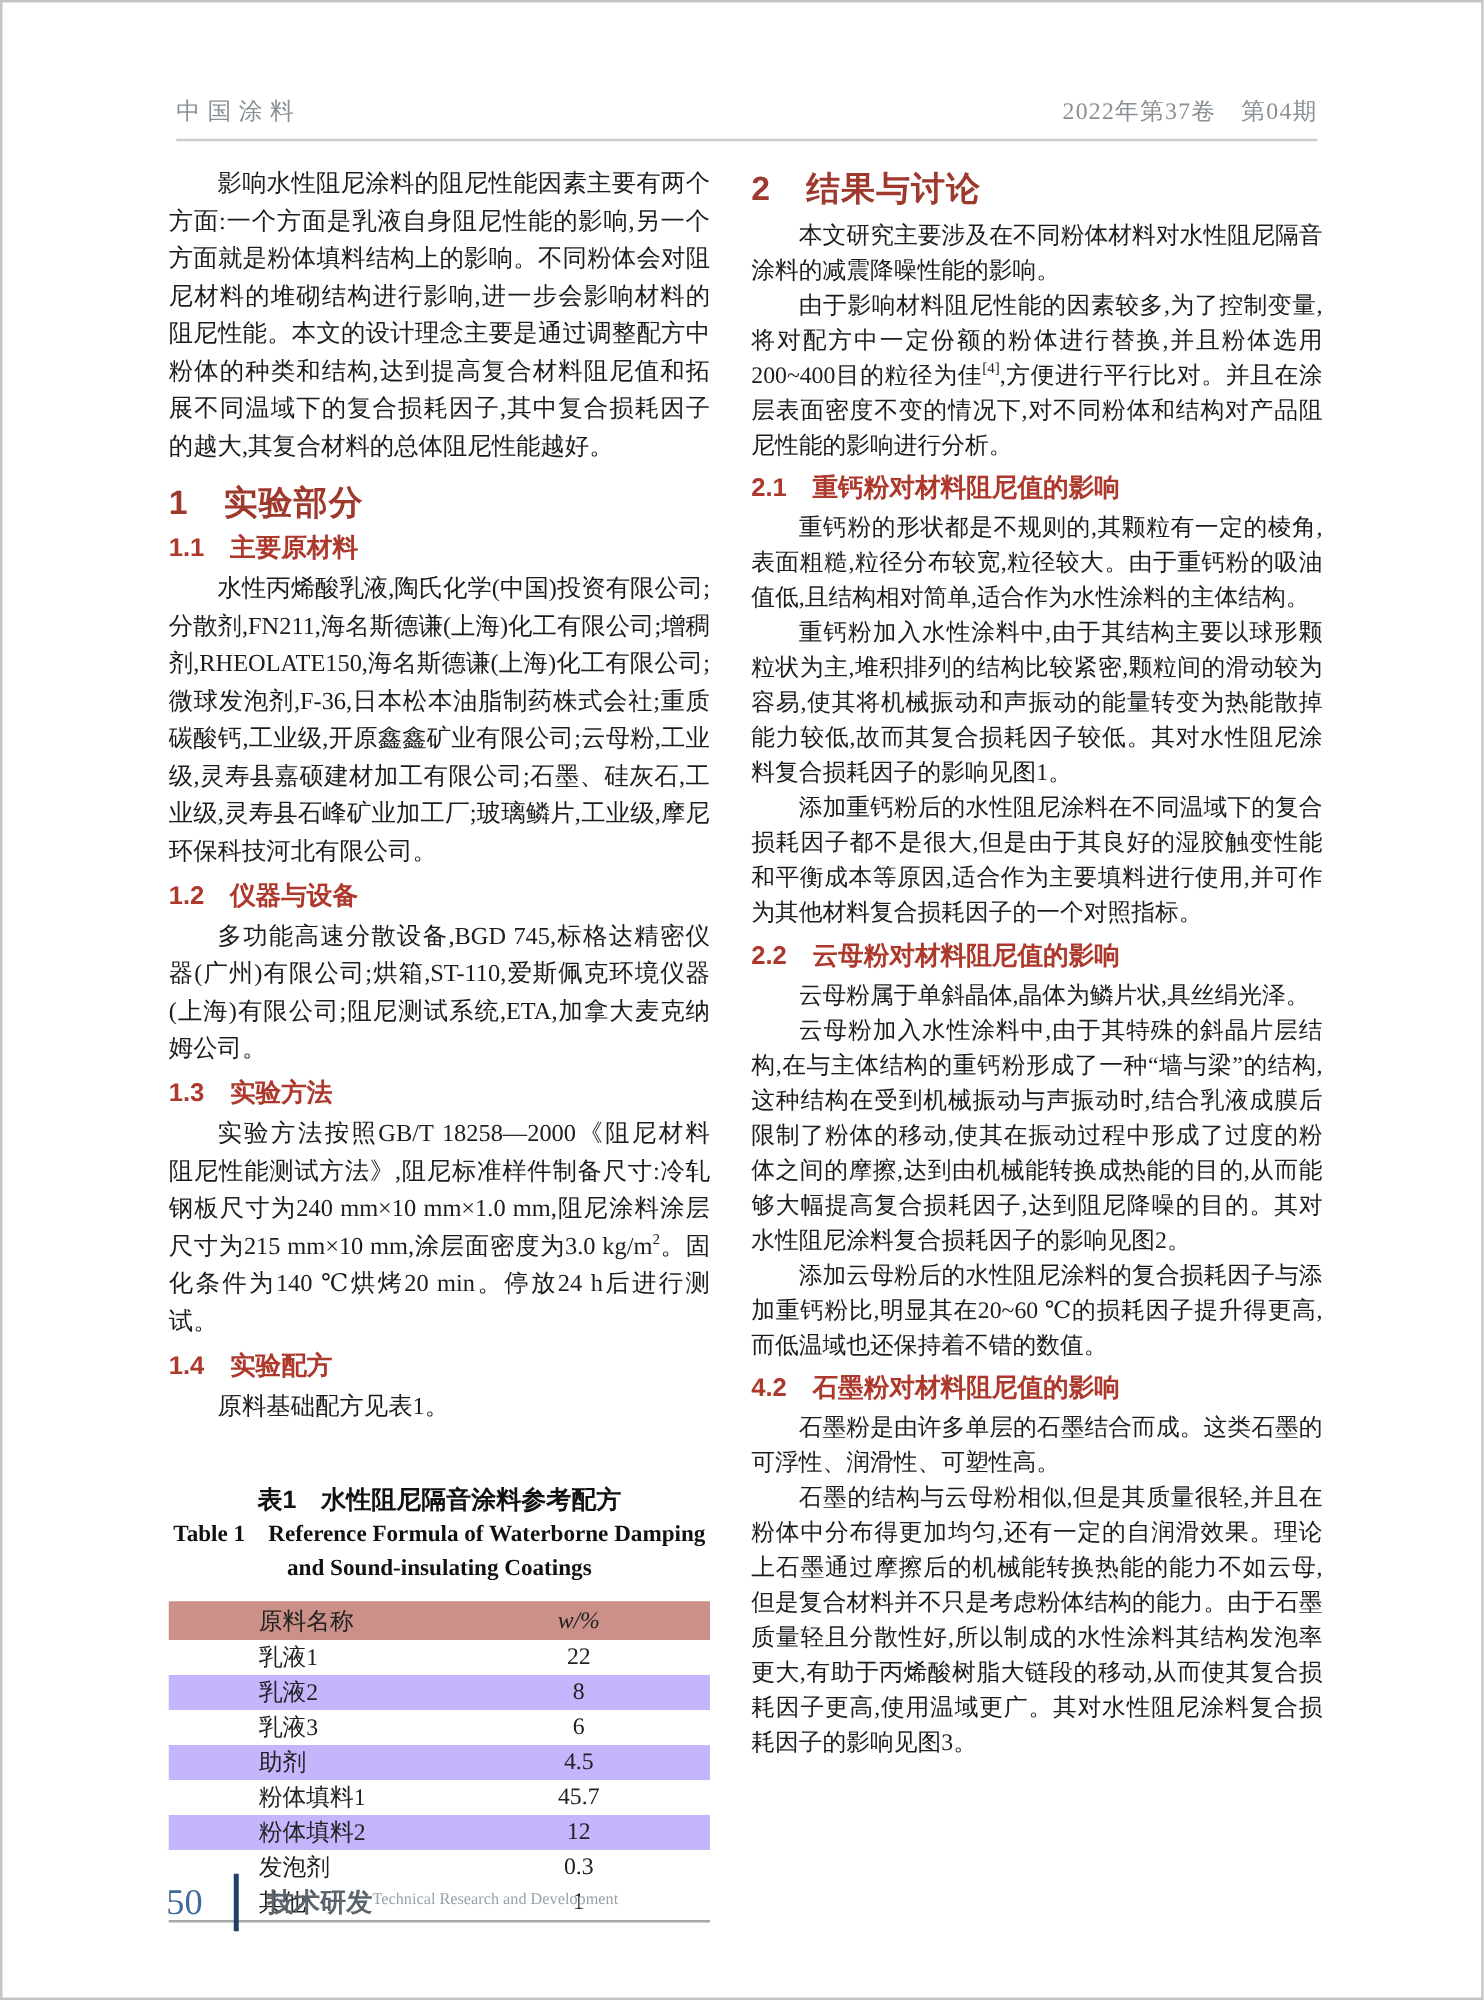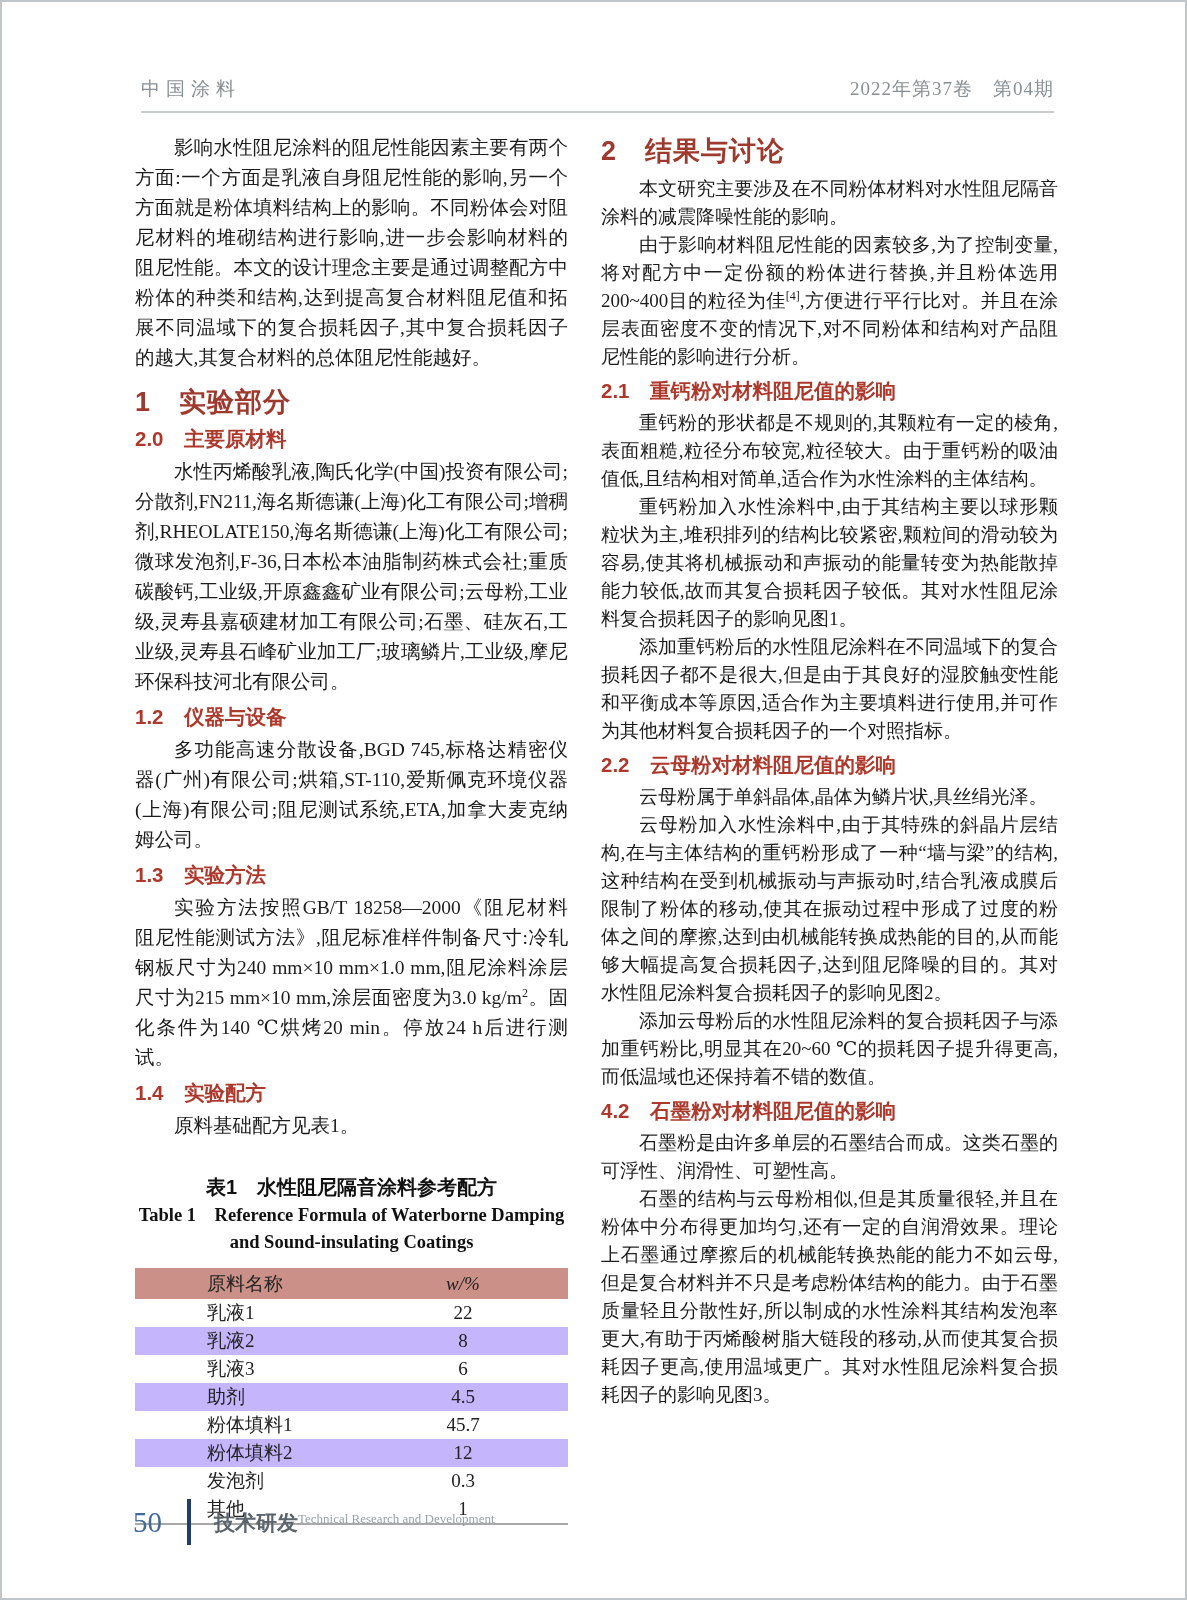--- a/index.html
+++ b/index.html
@@ -32,21 +32,21 @@
     font-family:Liberation Sans, sans-serif;
     font-size:27px; line-height:33px; margin:13px 0 7px;
     color:#9e392e; font-weight:700; letter-spacing:1px;
   }
   h2 {
     font-family:"Liberation Sans","DejaVu Sans",sans-serif;
     font-size:20.5px; line-height:26px; margin:7px 0 5px;
     color:#ad382c; font-weight:700;
   }
   
-  .tbl-block { margin-top:31px; }
+  .tbl-block { margin-top:44px; }
   .tbl-title-zh {
     text-align:center; font-weight:700; font-size:20px; line-height:30px;
     color:#111111; font-family:"Liberation Sans","DejaVu Sans",sans-serif;
   }
   .tbl-title-en {
     text-align:center; font-weight:700; font-size:18.5px; line-height:27px;
     color:#111111; margin-bottom:12px;
   }
   .tbl { border-bottom:2px solid #a8a8a8; }
   .trow { display:flex; align-items:center; height:28px; font-size:19px; color:#222;gap:36px; }
@@ -77,21 +77,21 @@
   <div class="hdr">
     <span class="journal">中国涂料</span>
     <span class="issue">2022年第37卷　第04期</span>
   </div>
 
   <div class="col col-left">
     <p class="body">影响水性阻尼涂料的阻尼性能因素主要有两个方面:一个方面是乳液自身阻尼性能的影响,另一个方面就是粉体填料结构上的影响。不同粉体会对阻尼材料的堆砌结构进行影响,进一步会影响材料的阻尼性能。本文的设计理念主要是通过调整配方中粉体的种类和结构,达到提高复合材料阻尼值和拓展不同温域下的复合损耗因子,其中复合损耗因子的越大,其复合材料的总体阻尼性能越好。</p>
 
     <h1>1　实验部分</h1>
 
-    <h2>2.0　主要原材料</h2>
+    <h2>1.1　主要原材料</h2>
     <p class="body">水性丙烯酸乳液,陶氏化学(中国)投资有限公司;分散剂,FN211,海名斯德谦(上海)化工有限公司;增稠剂,RHEOLATE150,海名斯德谦(上海)化工有限公司;微球发泡剂,F-36,日本松本油脂制药株式会社;重质碳酸钙,工业级,开原鑫鑫矿业有限公司;云母粉,工业级,灵寿县嘉硕建材加工有限公司;石墨、硅灰石,工业级,灵寿县石峰矿业加工厂;玻璃鳞片,工业级,摩尼环保科技河北有限公司。</p>
 
     <h2>1.2　仪器与设备</h2>
     <p class="body">多功能高速分散设备,BGD 745,标格达精密仪器(广州)有限公司;烘箱,ST-110,爱斯佩克环境仪器(上海)有限公司;阻尼测试系统,ETA,加拿大麦克纳姆公司。</p>
 
     <h2>1.3　实验方法</h2>
     <p class="body"><span>实验方法按照GB/T 18258—2000《阻尼材料　阻尼性能测试方法》,阻尼标准样件制备尺寸:冷轧钢板尺寸为240 mm×10 mm×1.0 mm,阻尼涂料涂层尺寸为215 mm×10 mm,涂层面密度为3.0 kg/m</span><sup>2</sup><span>。固化条件为140 ℃烘烤20 min。停放24 h后进行测试。</span></p>
 
     <h2>1.4　实验配方</h2>
     <p class="body">原料基础配方见表1。</p>

